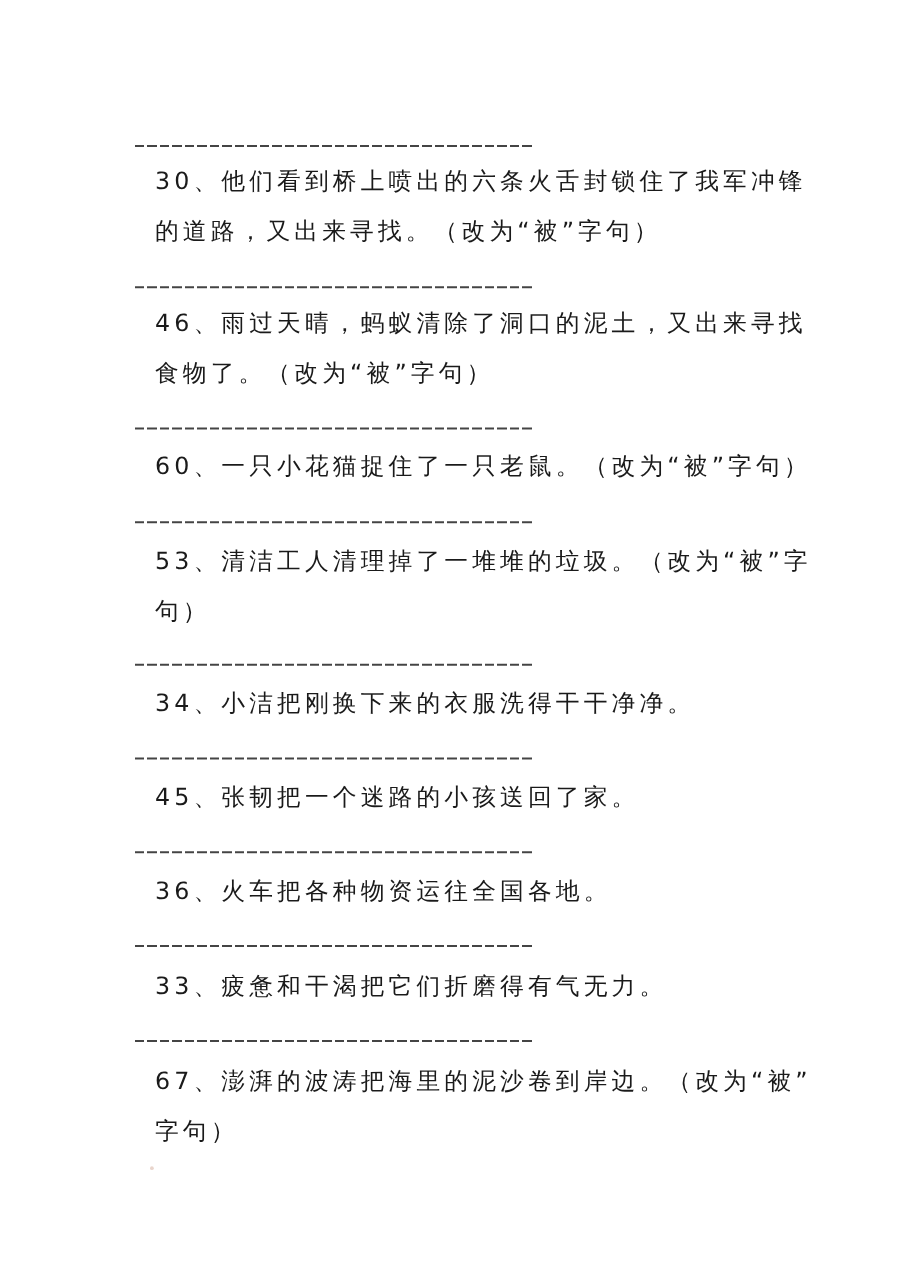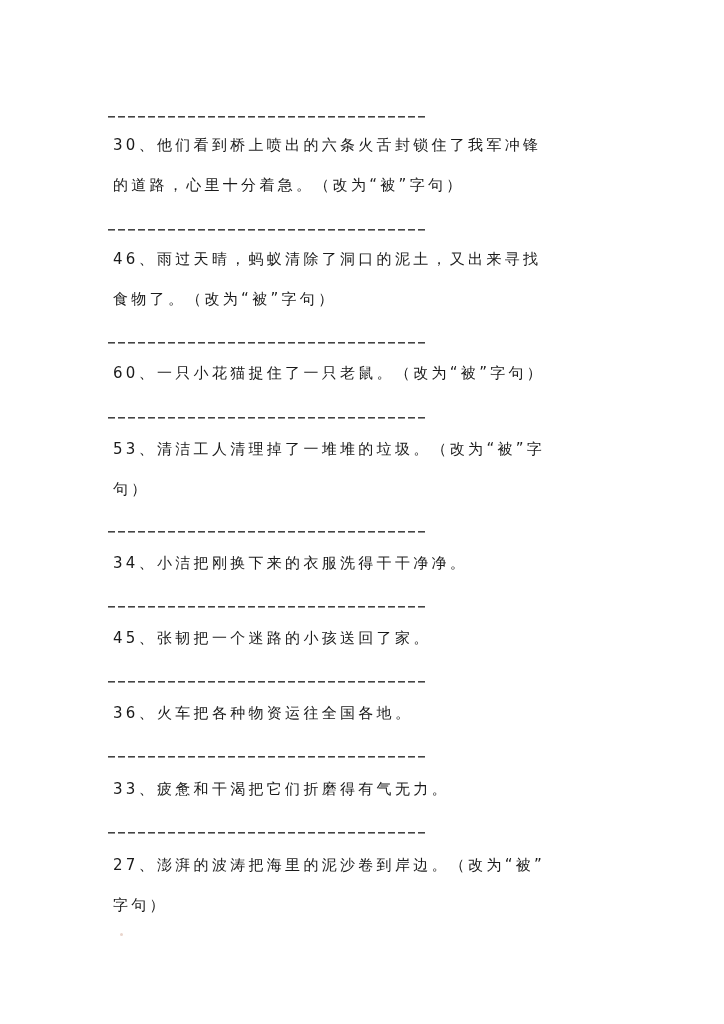--- a/index.html
+++ b/index.html
@@ -16,23 +16,23 @@
       color: #1a1a1a;
     }
     .page {
       position: absolute;
       left: 108px;
       top: 0;
       width: 512px;
     }
     .line {
       position: absolute;
-      left: 5px;
+      left: 16px;
       white-space: nowrap;
-      font-size: 15px;
+      font-size: 19px;
       letter-spacing: 3.3px;
       line-height: 26px;
     }
     .dash {
       position: absolute;
       left: 0;
       width: 320px;
       height: 10px;
       background-image: repeating-linear-gradient(
         to right,
@@ -53,21 +53,21 @@
       border-radius: 50%;
     }
   </style>
 </head>
 <body>
 
 <div class="page">
 
   <div class="dash" style="top:110px"></div>
   <div class="line" style="top:132px">30、他们看到桥上喷出的六条火舌封锁住了我军冲锋</div>
-  <div class="line" style="top:172px">的道路，心里十分着急。（改为“被”字句）</div>
+  <div class="line" style="top:172px">的道路，又出来寻找。（改为“被”字句）</div>
 
   <div class="dash" style="top:223px"></div>
   <div class="line" style="top:246px">46、雨过天晴，蚂蚁清除了洞口的泥土，又出来寻找</div>
   <div class="line" style="top:286px">食物了。（改为“被”字句）</div>
 
   <div class="dash" style="top:336px"></div>
   <div class="line" style="top:360px">60、一只小花猫捉住了一只老鼠。（改为“被”字句）</div>
 
   <div class="dash" style="top:411px"></div>
   <div class="line" style="top:436px">53、清洁工人清理掉了一堆堆的垃圾。（改为“被”字</div>
@@ -79,18 +79,18 @@
   <div class="dash" style="top:600px"></div>
   <div class="line" style="top:625px">45、张韧把一个迷路的小孩送回了家。</div>
 
   <div class="dash" style="top:675px"></div>
   <div class="line" style="top:700px">36、火车把各种物资运往全国各地。</div>
 
   <div class="dash" style="top:750px"></div>
   <div class="line" style="top:776px">33、疲惫和干渴把它们折磨得有气无力。</div>
 
   <div class="dash" style="top:826px"></div>
-  <div class="line" style="top:852px">27、澎湃的波涛把海里的泥沙卷到岸边。（改为“被”</div>
+  <div class="line" style="top:852px">67、澎湃的波涛把海里的泥沙卷到岸边。（改为“被”</div>
   <div class="line" style="top:892px">字句）</div>
 
 </div>
 
 <div class="mark"></div>
 
 </body></html>

